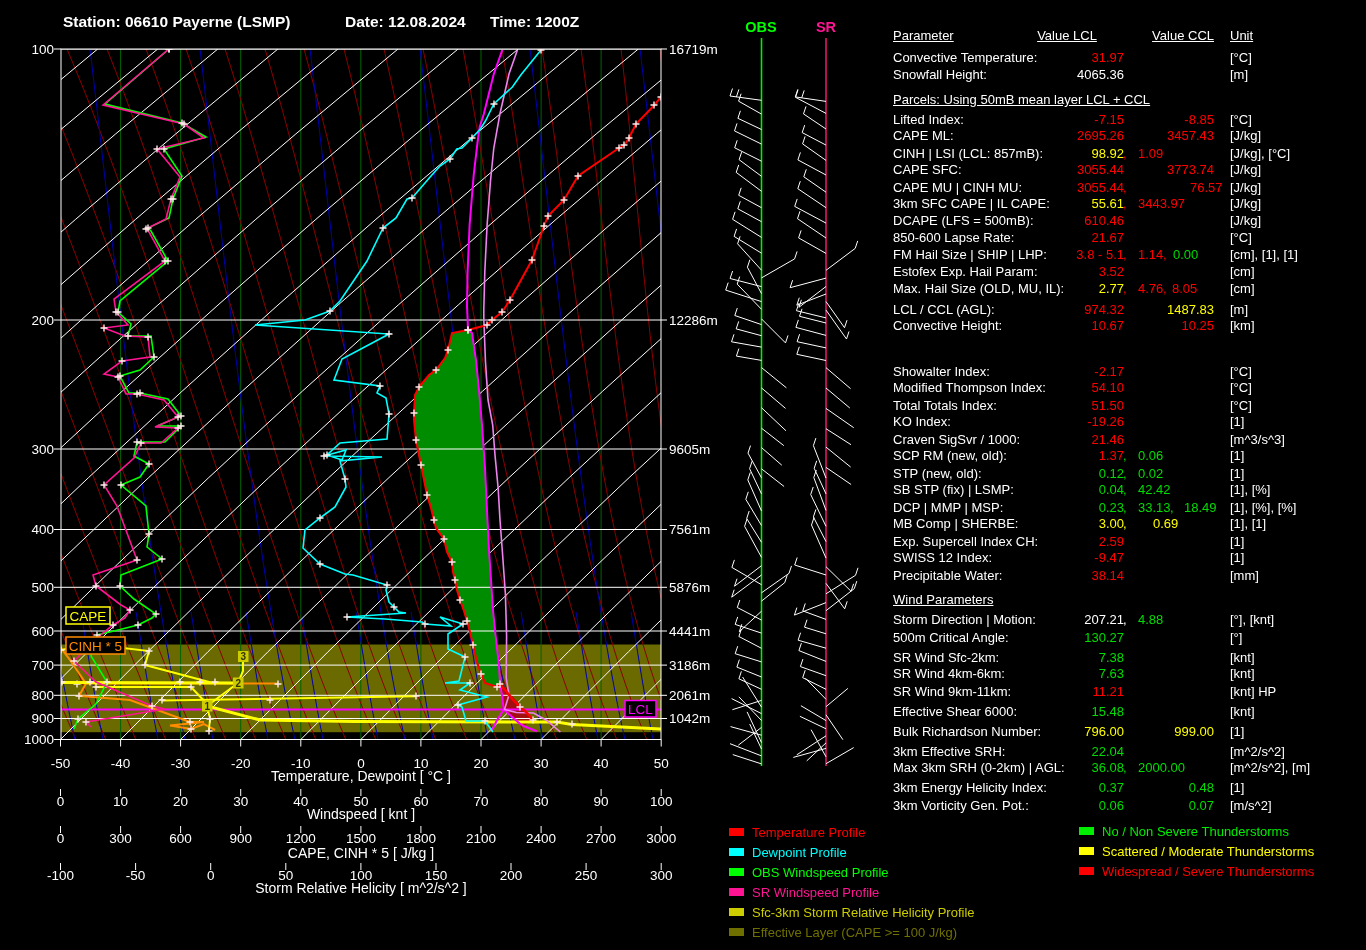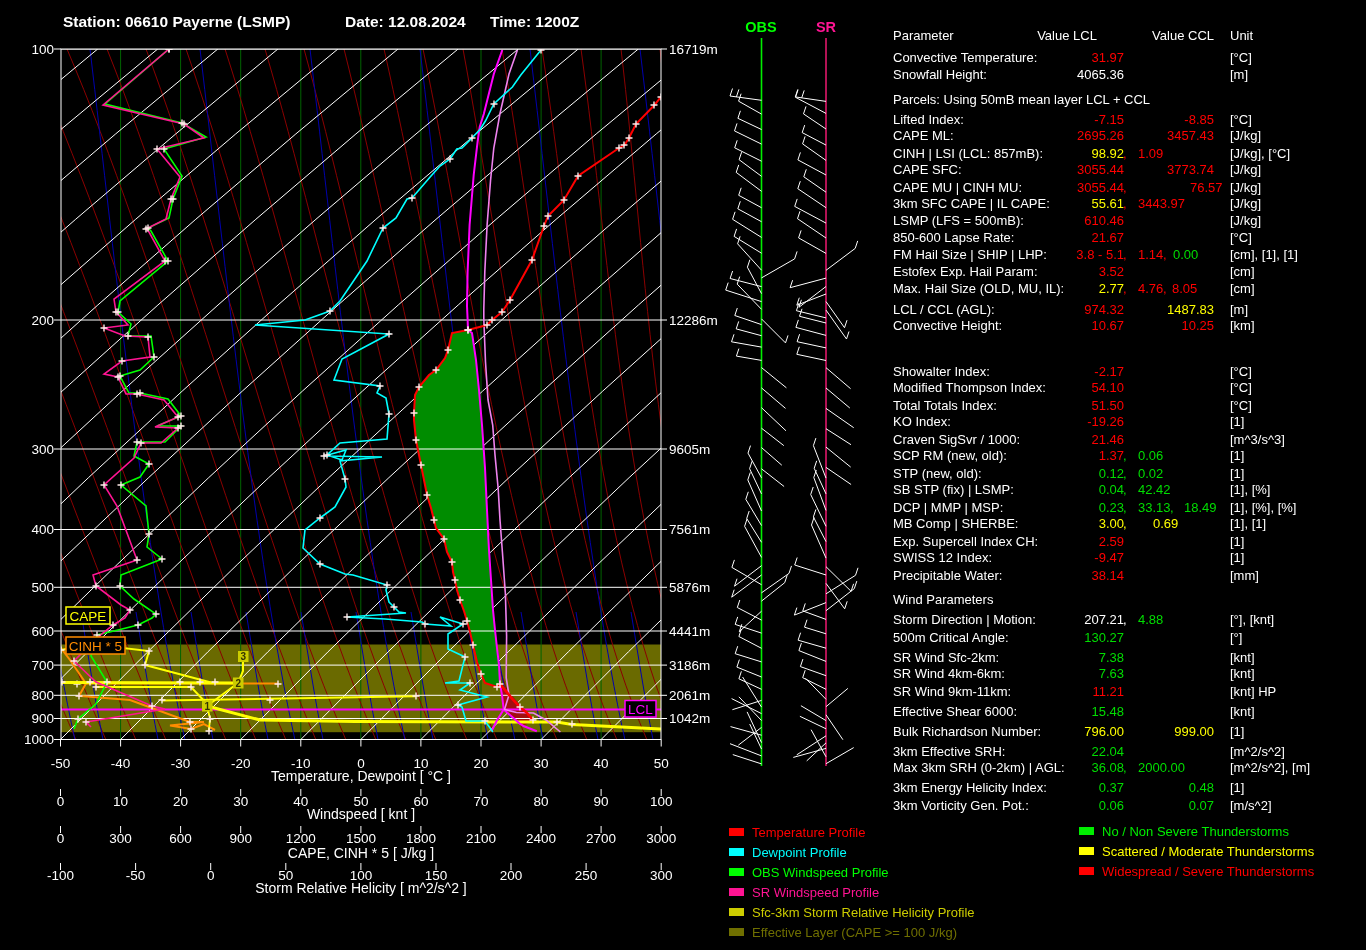--- a/index.html
+++ b/index.html
@@ -1,21 +1,21 @@
 <!DOCTYPE html>
 <html><head><meta charset="utf-8">
 <style>
 html,body{margin:0;padding:0;background:#000;width:1366px;height:950px;overflow:hidden}
 #all{position:relative;width:1366px;height:950px;background:#000;font-family:"Liberation Sans",sans-serif}
 #ttl{position:absolute;left:0;top:13px;color:#fff;font-size:15.5px;font-weight:bold;white-space:pre}
 #ttl span{position:absolute;top:0}
 svg{position:absolute;left:0;top:0}
 .r{position:absolute;left:0;top:0;width:1366px;height:17px;font-size:13px;color:#fff;white-space:nowrap}
 .lab{position:absolute;left:893px}
-.u{}
+.u{text-decoration:underline}
 .v1{position:absolute;left:1010px;width:114px;text-align:right}
 .v2{position:absolute;left:1130px;width:84px;text-align:right}
 .vx{position:absolute}
 .un{position:absolute;left:1230px;color:#fff}
 .hv1{position:absolute;left:1010px;width:114px;text-align:center}
 .hv2{position:absolute;left:1130px;width:84px;text-align:right}
 .hun{position:absolute;left:1230px}
 .r i{font-style:normal}
 .lg{position:absolute;font-size:13px;white-space:nowrap}
 .sq{display:inline-block;width:15px;height:8px;margin-right:8px;vertical-align:1px}
@@ -694,21 +694,21 @@
       <span class="un">[J/kg]</span>
     </div>
     <div class="r" style="top:196px">
       <span class="lab">3km SFC CAPE | IL CAPE:</span>
       <span class="v1" style="color:#ffff00">55.61</span>
       <span class="vx" style="left:1123px;color:#ff0000"><i>,</i></span>
       <span class="vx" style="left:1138px;color:#ff0000">3443.97</span>
       <span class="un">[J/kg]</span>
     </div>
     <div class="r" style="top:213px">
-      <span class="lab">LSMP (LFS = 500mB):</span>
+      <span class="lab">DCAPE (LFS = 500mB):</span>
       <span class="v1" style="color:#ff0000">610.46</span>
       <span class="un">[J/kg]</span>
     </div>
     <div class="r" style="top:230px">
       <span class="lab">850-600 Lapse Rate:</span>
       <span class="v1" style="color:#ff0000">21.67</span>
       <span class="un">[°C]</span>
     </div>
     <div class="r" style="top:247px">
       <span class="lab">FM Hail Size | SHIP | LHP:</span>

